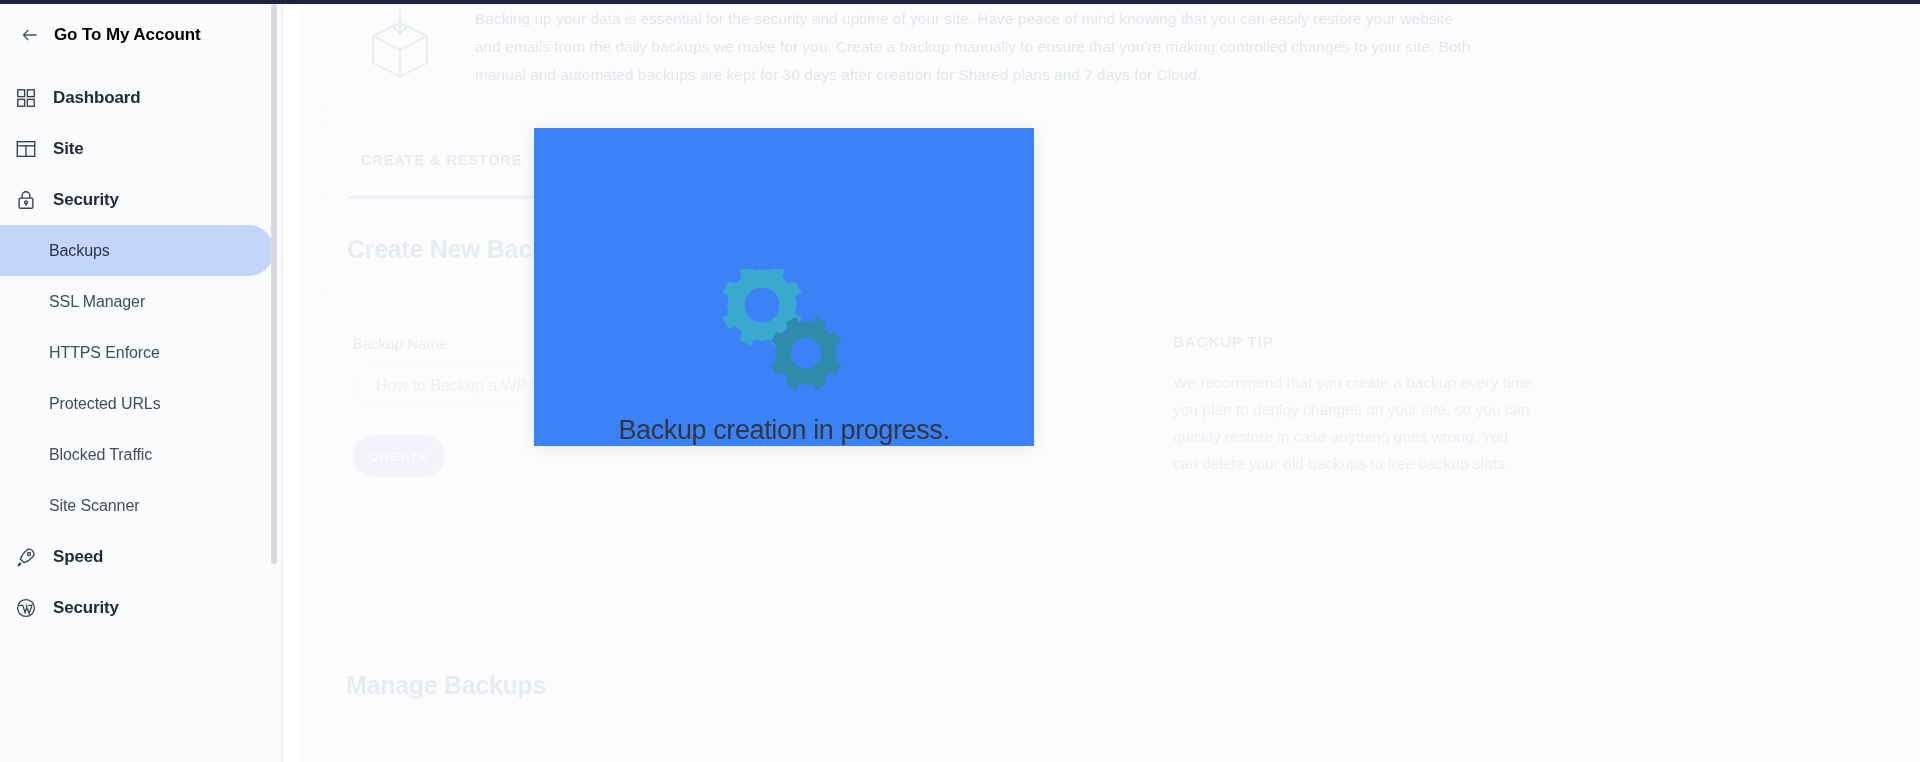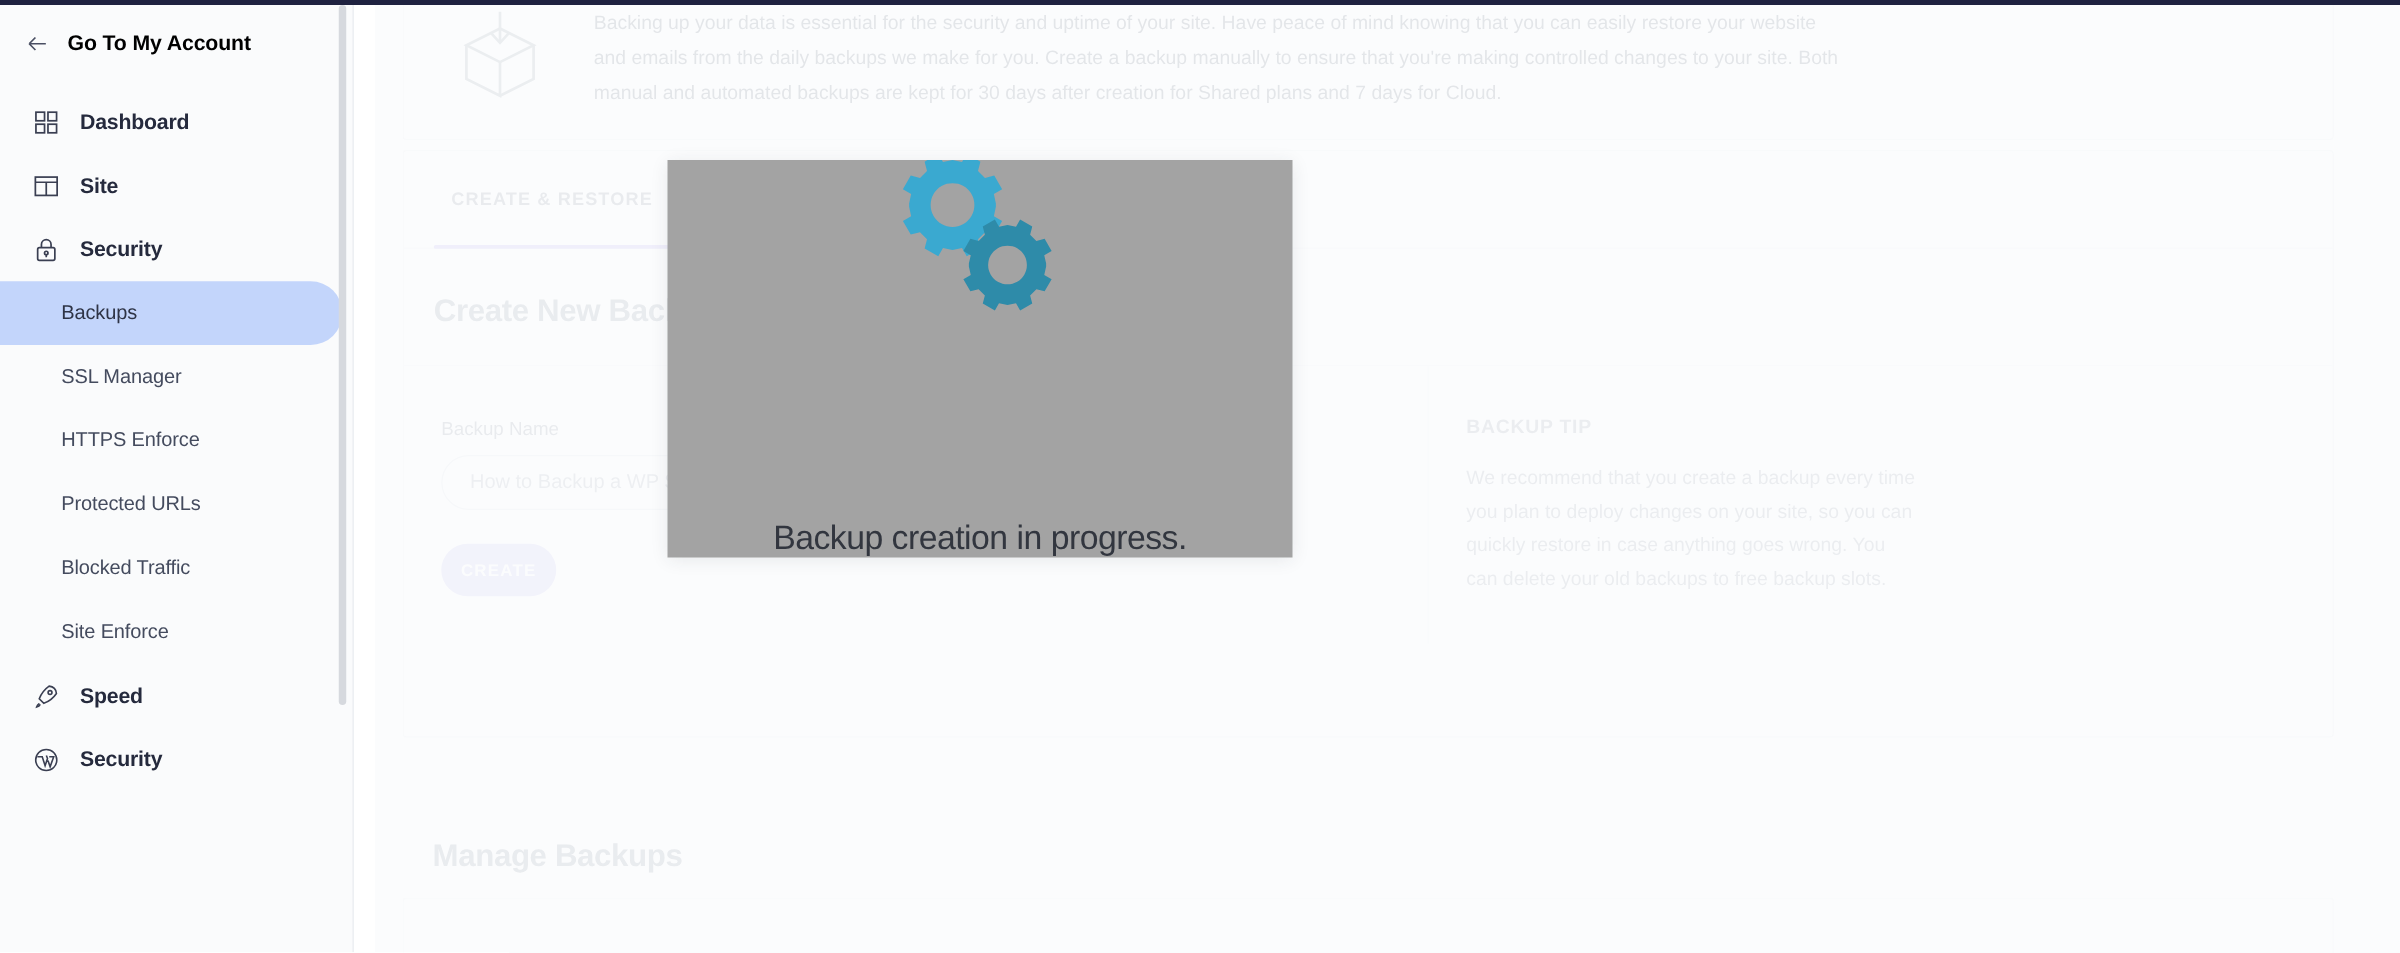--- a/index.html
+++ b/index.html
@@ -57,21 +57,21 @@
     color: #000000;
     letter-spacing: -0.1px;
   }
 
   .nav-group { padding-top: 6px; }
 
   .nav-top {
     display: flex; align-items: center;
     gap: 16px;
     height: 51px;
-    padding-left: 26px;
+    padding-left: 15px;
     cursor: pointer;
     text-align: right;
   }
   .nav-top .ico {
     width: 22px; height: 22px;
     flex: 0 0 auto; display: block;
     color: #3a3f52;
   }
   .nav-top .label {
     font-size: 17px; font-weight: bold;
@@ -263,26 +263,26 @@
     width: 7px; height: 240px;
     background: #e3e6ea;
     border-radius: 4px;
   }
 
   
   .modal {
     position: absolute;
     left: 534px; top: 128px;
     width: 500px; height: 318px;
-    background: #a3a3a3;
+    background: #3b82f6;
     box-shadow: 0 2px 14px rgba(40,45,60,0.10);
     display: flex;
     flex-direction: column;
     align-items: center;
-    justify-content: space-between;
+    justify-content: flex-end;
     z-index: 50;
   }
   .gears { width: 132px; height: 124px; margin-bottom: 22px; }
   .modal-text {
     font-size: 27px;
     color: #32363f;
     letter-spacing: -0.4px;
   }
 </style>
 </head>
@@ -341,21 +341,21 @@
       <div class="nav-sub">
         <span class="label">HTTPS Enforce</span>
       </div>
       <div class="nav-sub">
         <span class="label">Protected URLs</span>
       </div>
       <div class="nav-sub">
         <span class="label">Blocked Traffic</span>
       </div>
       <div class="nav-sub">
-        <span class="label">Site Enforce</span>
+        <span class="label">Site Scanner</span>
       </div>
 
       <div class="nav-top">
         <svg class="ico" viewBox="0 0 24 24" fill="none" stroke="currentColor" stroke-width="1.4">
           <path d="M14.5 3.2c3.6.4 6.1 2.9 6.4 6.4-3 4.4-7.2 7.2-11 8.6l-4-4c1.5-3.8 4.3-8 8.6-11z"></path>
           <circle cx="15.3" cy="8.8" r="1.7"></circle>
           <path d="M6 18.2c-1.2.6-2 1.7-2.4 3.2 1.5-.4 2.6-1.2 3.2-2.4"></path>
         </svg>
         <span class="label">Speed</span>
       </div>

